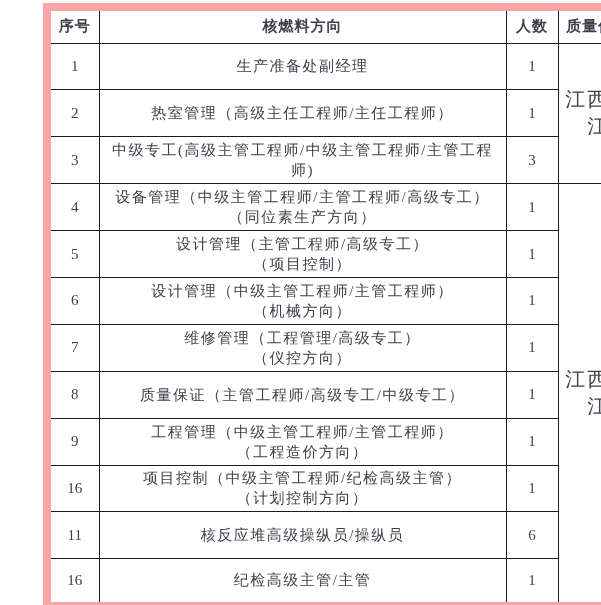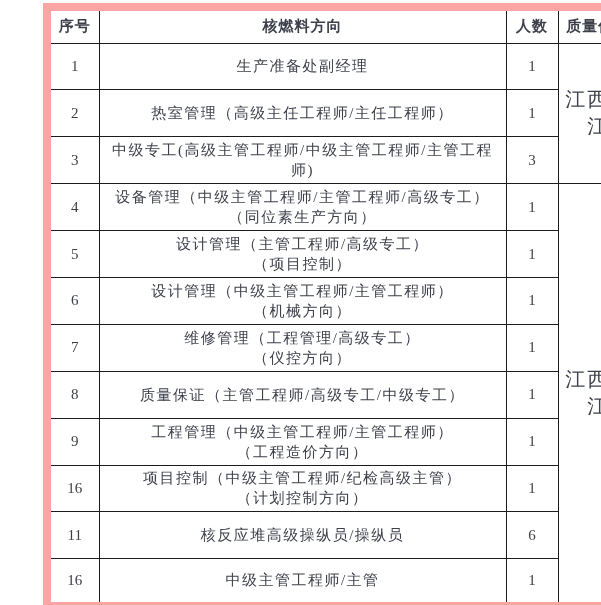--- a/index.html
+++ b/index.html
@@ -137,18 +137,18 @@
 （计划控制方向）</td>
     <td class="col-count">1</td>
   </tr>
         <tr>
     <td class="col-index">11</td>
     <td class="col-position">核反应堆高级操纵员/操纵员</td>
     <td class="col-count">6</td>
   </tr>
         <tr>
     <td class="col-index">16</td>
-    <td class="col-position">中级主管工程师/主管</td>
+    <td class="col-position">纪检高级主管/主管</td>
     <td class="col-count">1</td>
   </tr>
       </tbody>
   </table>
 </div>
 
 </body></html>

